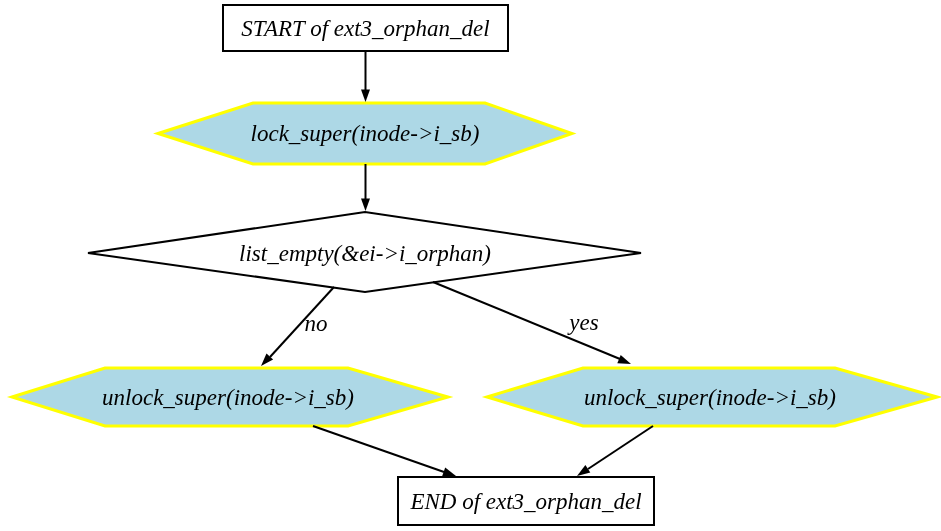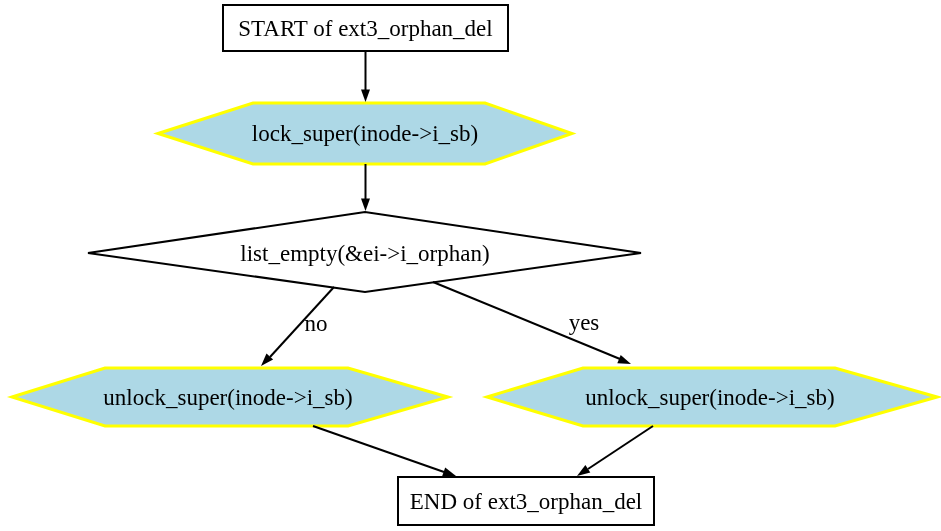--- a/index.html
+++ b/index.html
@@ -6,20 +6,21 @@
     margin: 0;
     padding: 0;
     background: #ffffff;
   }
   .stage {
     position: relative;
     width: 941px;
     height: 531px;
     background: #ffffff;
     overflow: hidden;
+    font-style: italic;
   }
   svg { display: block; }
   .label {
     font-family: "Liberation Serif", "DejaVu Serif", serif;
     font-size: 23px;
     text-anchor: middle;
   }
   .edge-label {
     font-family: "Liberation Serif", "DejaVu Serif", serif;
     font-size: 23px;

